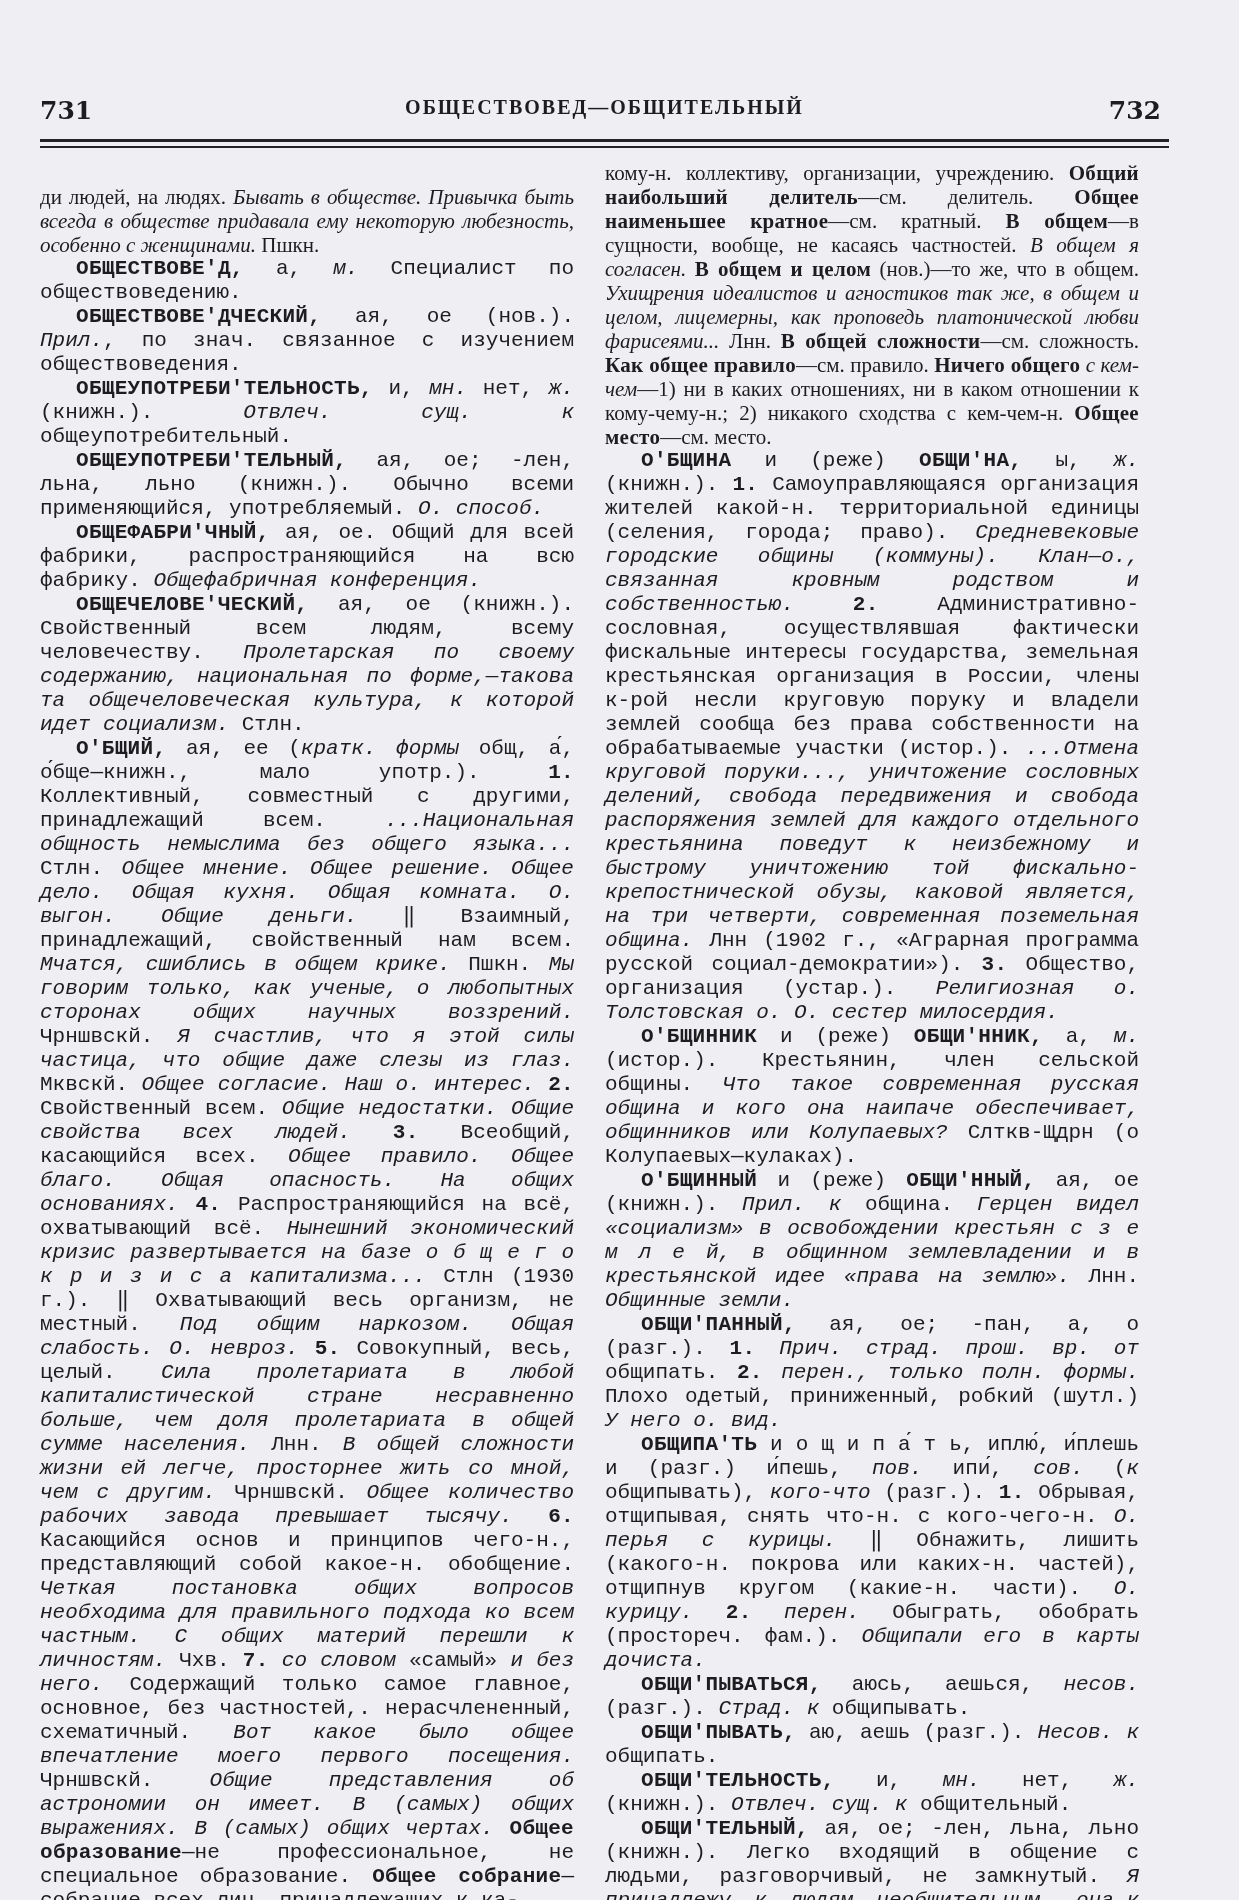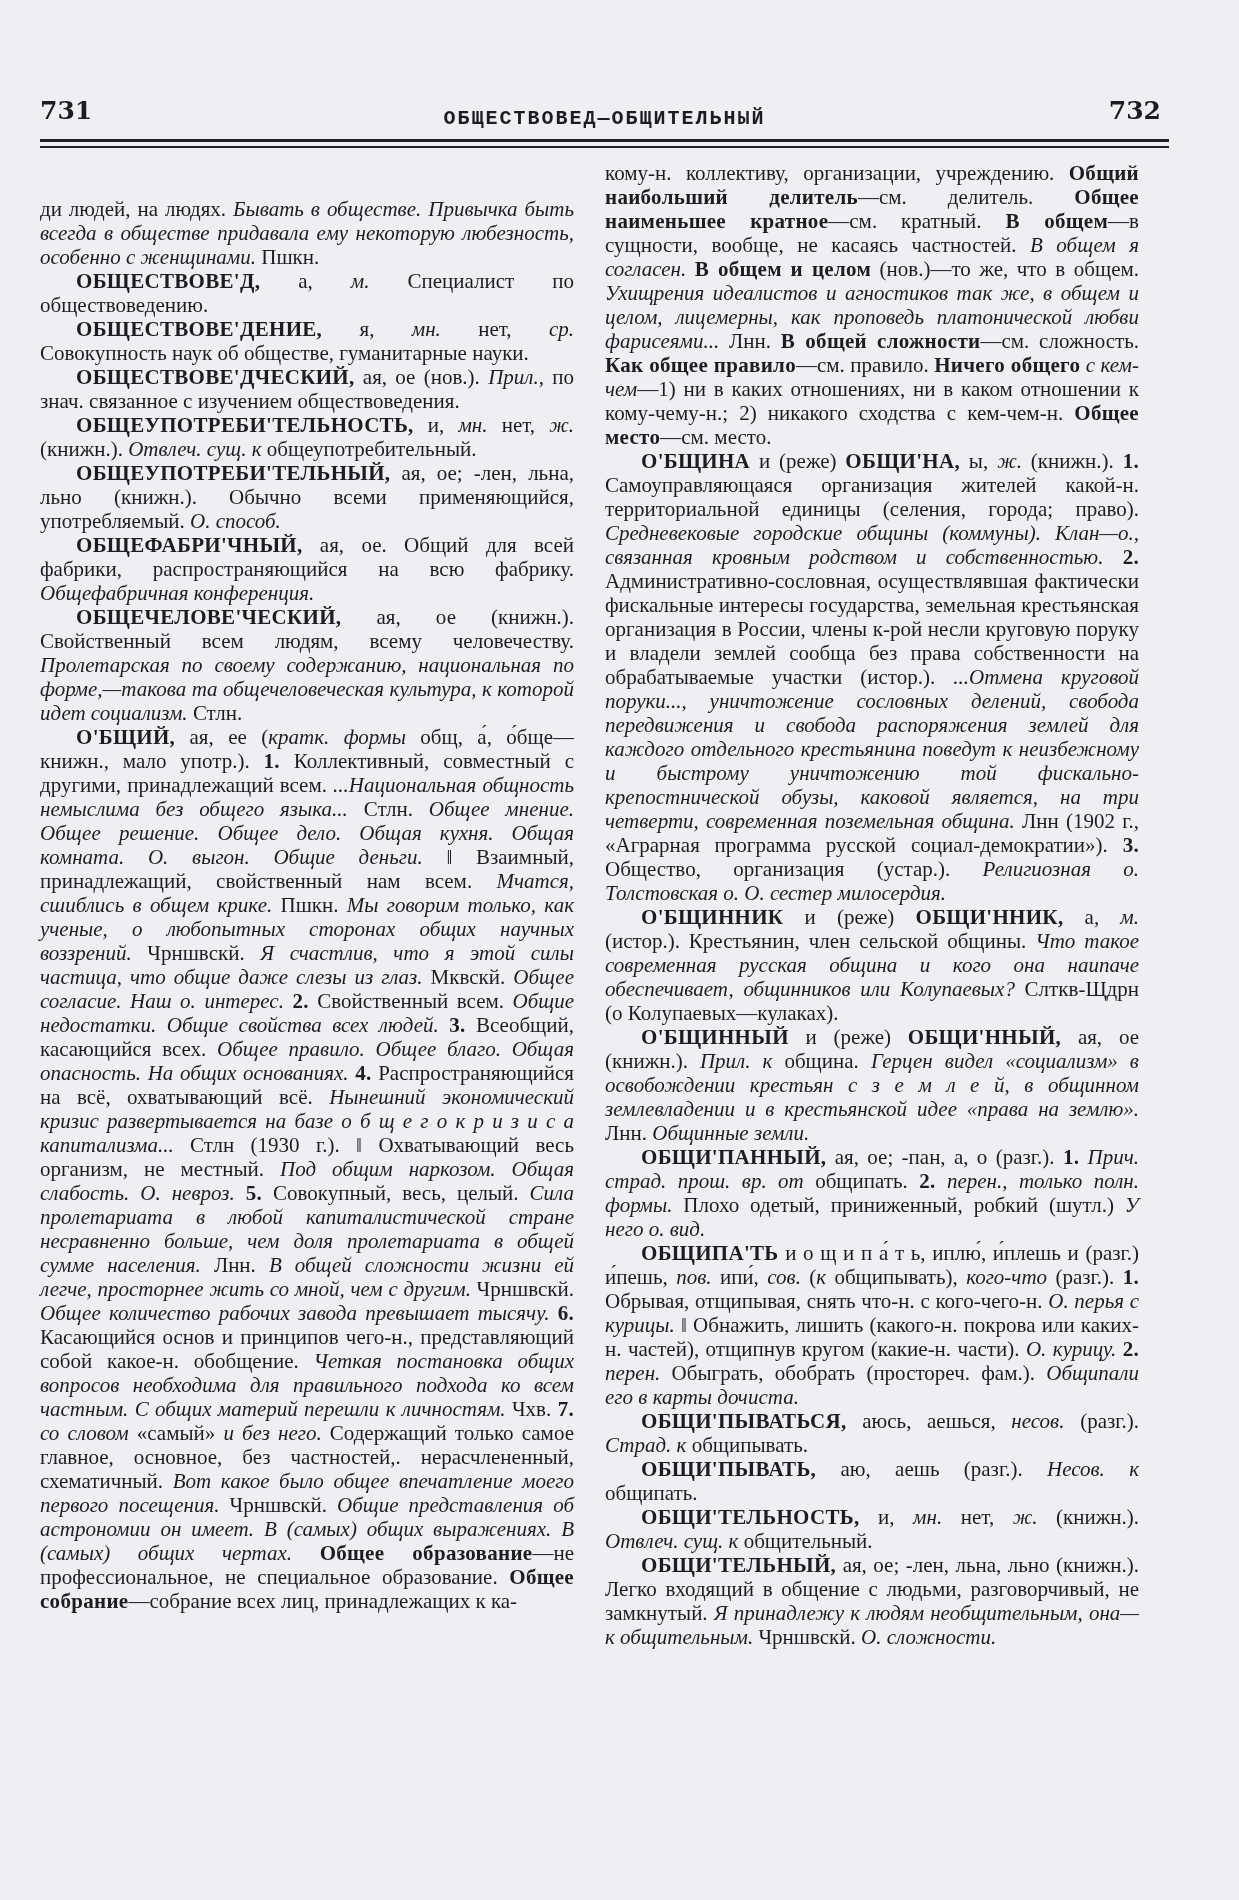--- a/index.html
+++ b/index.html
@@ -13,23 +13,23 @@
   .page { padding: 96px 70px 0 40px; }
 
   .hdr { position: relative; height: 34px; }
   .pn {
     font-family: "DejaVu Serif", serif;
     font-weight: bold; font-size: 25px; line-height: 30px;
   }
   .pn-left  { position: absolute; left: 0; top: 0; }
   .pn-right { position: absolute; right: 8px; top: 0; }
   .running-head {
-    position: absolute; left: 0; right: 0; top: 11px;
+    position: absolute; left: 0; right: 0; top: 0;
     text-align: center;
-    font-family: Liberation Mono, monospace;
+    font-family: Liberation Serif, serif;
     font-weight: bold; font-size: 20px; letter-spacing: 2px;
     white-space: nowrap;
   }
 
   .hdr-rule {
     margin-top: 9px;
     height: 4px;
     border-top: 3px solid #242227;
     border-bottom: 2px solid #242227;
   }
@@ -40,21 +40,21 @@
     font-size: 21px; line-height: 24px;
     text-align: justify;
     text-justify: inter-word;
   }
   .col-divider {
     width: 2px; background: #2b2a2e;
     margin-left: 12px; margin-right: 17px;
   }
 
   p.para { margin: 0; padding: 0; }
-  p.para.indent { text-indent: 36px; }
+  p.para.indent { text-indent: 36px; font-family: Liberation Mono, monospace; }
 
   .run-b {
     font-weight: bold;
     letter-spacing: 0.3px;
   }
   .run-i { font-style: italic; }
 </style>
 </head>
 <body>
 
@@ -65,21 +65,20 @@
     <span class="running-head">ОБЩЕСТВОВЕД—ОБЩИТЕЛЬНЫЙ</span>
     <span class="pn pn-right">732</span>
   </div>
 
   <div class="hdr-rule"></div>
 
   <div class="cols">
     <div class="col">
         <p class="para"><span>ди людей, на людях. </span><span class="run-i">Бывать в обществе. Привычка быть всегда в обществе придавала ему некоторую любезность, особенно с женщинами.</span><span> Пшкн.</span></p>
         <p class="para indent"><span class="run-b">ОБЩЕСТВОВЕ'Д,</span><span> а, </span><span class="run-i">м.</span><span> Специалист по обществоведению.</span></p>
-        <p class="para indent"><span class="run-b">ОБЩЕСТВОВЕ'ДЕНИЕ,</span><span> я, </span><span class="run-i">мн.</span><span> нет, </span><span class="run-i">ср.</span><span> Совокупность наук об обществе, гуманитарные науки.</span></p>
         <p class="para indent"><span class="run-b">ОБЩЕСТВОВЕ'ДЧЕСКИЙ,</span><span> ая, ое (нов.). </span><span class="run-i">Прил.</span><span>, по знач. связанное с изучением обществоведения.</span></p>
         <p class="para indent"><span class="run-b">ОБЩЕУПОТРЕБИ'ТЕЛЬНОСТЬ,</span><span> и, </span><span class="run-i">мн.</span><span> нет, </span><span class="run-i">ж.</span><span> (книжн.). </span><span class="run-i">Отвлеч. сущ. к</span><span> общеупотребительный.</span></p>
         <p class="para indent"><span class="run-b">ОБЩЕУПОТРЕБИ'ТЕЛЬНЫЙ,</span><span> ая, ое; -лен, льна, льно (книжн.). Обычно всеми применяющийся, употребляемый. </span><span class="run-i">О. способ.</span></p>
         <p class="para indent"><span class="run-b">ОБЩЕФАБРИ'ЧНЫЙ,</span><span> ая, ое. Общий для всей фабрики, распространяющийся на всю фабрику. </span><span class="run-i">Общефабричная конференция.</span></p>
         <p class="para indent"><span class="run-b">ОБЩЕЧЕЛОВЕ'ЧЕСКИЙ,</span><span> ая, ое (книжн.). Свойственный всем людям, всему человечеству. </span><span class="run-i">Пролетарская по своему содержанию, национальная по форме,—такова та общечеловеческая культура, к которой идет социализм.</span><span> Стлн.</span></p>
         <p class="para indent"><span class="run-b">О'БЩИЙ,</span><span> ая, ее (</span><span class="run-i">кратк. формы</span><span> общ, а́, о́бще—книжн., мало употр.). </span><span class="run-b">1.</span><span> Коллективный, совместный с другими, принадлежащий всем. </span><span class="run-i">...Национальная общность немыслима без общего языка...</span><span> Стлн. </span><span class="run-i">Общее мнение. Общее решение. Общее дело. Общая кухня. Общая комната. О. выгон. Общие деньги.</span><span> ‖ Взаимный, принадлежащий, свойственный нам всем. </span><span class="run-i">Мчатся, сшиблись в общем крике.</span><span> Пшкн. </span><span class="run-i">Мы говорим только, как ученые, о любопытных сторонах общих научных воззрений.</span><span> Чрншвскй. </span><span class="run-i">Я счастлив, что я этой силы частица, что общие даже слезы из глаз.</span><span> Мквскй. </span><span class="run-i">Общее согласие. Наш о. интерес.</span><span> </span><span class="run-b">2.</span><span> Свойственный всем. </span><span class="run-i">Общие недостатки. Общие свойства всех людей.</span><span> </span><span class="run-b">3.</span><span> Всеобщий, касающийся всех. </span><span class="run-i">Общее правило. Общее благо. Общая опасность. На общих основаниях.</span><span> </span><span class="run-b">4.</span><span> Распространяющийся на всё, охватывающий всё. </span><span class="run-i">Нынешний экономический кризис развертывается на базе о б щ е г о  к р и з и с а  капитализма...</span><span> Стлн (1930 г.). ‖ Охватывающий весь организм, не местный. </span><span class="run-i">Под общим наркозом. Общая слабость. О. невроз.</span><span> </span><span class="run-b">5.</span><span> Совокупный, весь, целый. </span><span class="run-i">Сила пролетариата в любой капиталистической стране несравненно больше, чем доля пролетариата в общей сумме населения.</span><span> Лнн. </span><span class="run-i">В общей сложности жизни ей легче, просторнее жить со мной, чем с другим.</span><span> Чрншвскй. </span><span class="run-i">Общее количество рабочих завода превышает тысячу.</span><span> </span><span class="run-b">6.</span><span> Касающийся основ и принципов чего-н., представляющий собой какое-н. обобщение. </span><span class="run-i">Четкая постановка общих вопросов необходима для правильного подхода ко всем частным. С общих материй перешли к личностям.</span><span> Чхв. </span><span class="run-b">7.</span><span class="run-i"> со словом</span><span> «самый» </span><span class="run-i">и без него.</span><span> Содержащий только самое главное, основное, без частностей,. нерасчлененный, схематичный. </span><span class="run-i">Вот какое было общее впечатление моего первого посещения.</span><span> Чрншвскй. </span><span class="run-i">Общие представления об астрономии он имеет. В (самых) общих выражениях. В (самых) общих чертах.</span><span> </span><span class="run-b">Общее образование</span><span>—не профессиональное, не специальное образование. </span><span class="run-b">Общее собрание</span><span>—собрание всех лиц, принадлежащих к ка-</span></p>
       </div>
     <div class="col-divider"></div>
     <div class="col">
         <p class="para"><span>кому-н. коллективу, организации, учреждению. </span><span class="run-b">Общий наибольший делитель</span><span>—см. делитель. </span><span class="run-b">Общее наименьшее кратное</span><span>—см. кратный. </span><span class="run-b">В общем</span><span>—в сущности, вообще, не касаясь частностей. </span><span class="run-i">В общем я согласен.</span><span> </span><span class="run-b">В общем и целом</span><span> (нов.)—то же, что в общем. </span><span class="run-i">Ухищрения идеалистов и агностиков так же, в общем и целом, лицемерны, как проповедь платонической любви фарисеями...</span><span> Лнн. </span><span class="run-b">В общей сложности</span><span>—см. сложность. </span><span class="run-b">Как общее правило</span><span>—см. правило. </span><span class="run-b">Ничего общего</span><span class="run-i"> с кем-чем</span><span>—1) ни в каких отношениях, ни в каком отношении к кому-чему-н.; 2) никакого сходства с кем-чем-н. </span><span class="run-b">Общее место</span><span>—см. место.</span></p>

